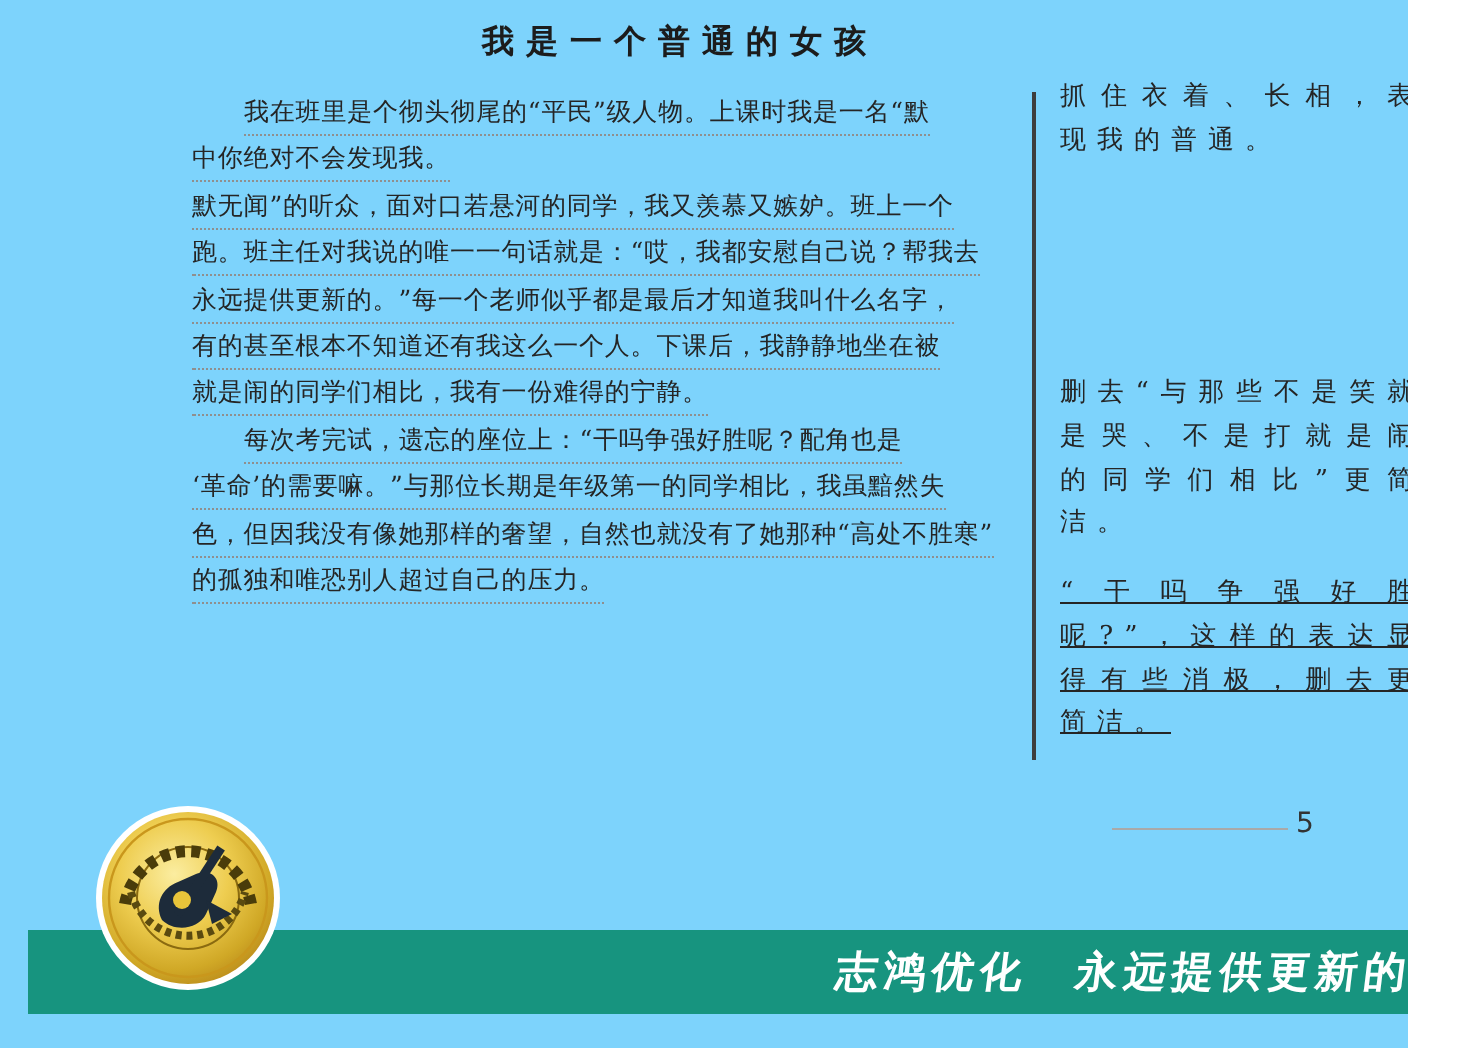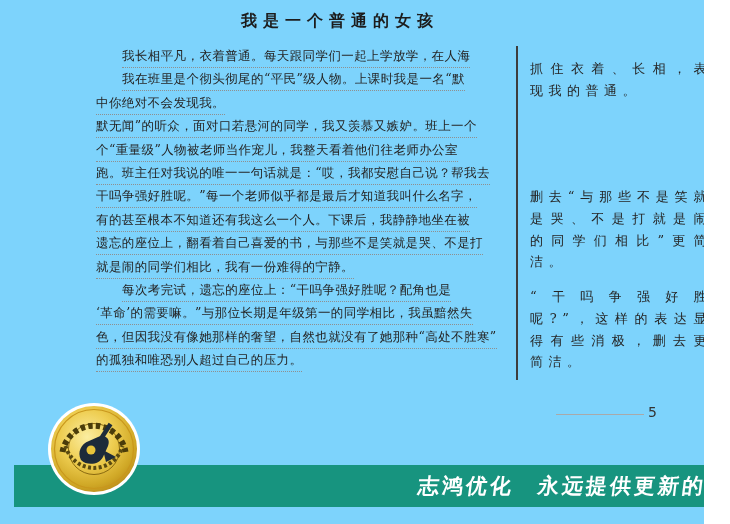--- a/index.html
+++ b/index.html
@@ -89,42 +89,39 @@
   }
 </style>
 </head>
 <body>
 
 <div class="page">
 
   <h1 class="title">我是一个普通的女孩</h1>
 
   <div class="essay">
-      <div class="tline"><span class="tline-text indent">我长相平凡，衣着普通。每天跟同学们一起上学放学，在人海</span></div>
       <div class="tline"><span class="tline-text indent">我在班里是个彻头彻尾的“平民”级人物。上课时我是一名“默</span></div>
       <div class="tline"><span class="tline-text">中你绝对不会发现我。</span></div>
       <div class="tline"><span class="tline-text">默无闻”的听众，面对口若悬河的同学，我又羡慕又嫉妒。班上一个</span></div>
-      <div class="tline"><span class="tline-text">个“重量级”人物被老师当作宠儿，我整天看着他们往老师办公室</span></div>
       <div class="tline"><span class="tline-text">跑。班主任对我说的唯一一句话就是：“哎，我都安慰自己说？帮我去</span></div>
-      <div class="tline"><span class="tline-text">干吗争强好胜呢。”每一个老师似乎都是最后才知道我叫什么名字，</span></div>
+      <div class="tline"><span class="tline-text">永远提供更新的。”每一个老师似乎都是最后才知道我叫什么名字，</span></div>
       <div class="tline"><span class="tline-text">有的甚至根本不知道还有我这么一个人。下课后，我静静地坐在被</span></div>
-      <div class="tline"><span class="tline-text">遗忘的座位上，翻看着自己喜爱的书，与那些不是笑就是哭、不是打</span></div>
       <div class="tline"><span class="tline-text">就是闹的同学们相比，我有一份难得的宁静。</span></div>
       <div class="tline"><span class="tline-text indent">每次考完试，遗忘的座位上：“干吗争强好胜呢？配角也是</span></div>
       <div class="tline"><span class="tline-text">‘革命’的需要嘛。”与那位长期是年级第一的同学相比，我虽黯然失</span></div>
       <div class="tline"><span class="tline-text">色，但因我没有像她那样的奢望，自然也就没有了她那种“高处不胜寒”</span></div>
       <div class="tline"><span class="tline-text">的孤独和唯恐别人超过自己的压力。</span></div>
     </div>
 
   <div class="divider"></div>
 
   <div class="notes">
-      <div class="note" style="top: 58px;">抓住衣着、长相，表现我的普通。</div>
+      <div class="note" style="top: 38px;">抓住衣着、长相，表现我的普通。</div>
       <div class="note" style="top: 186px;">删去“与那些不是笑就是哭、不是打就是闹的同学们相比”更简洁。</div>
-      <div class="note" style="top: 286px;">“干吗争强好胜呢?”，这样的表达显得有些消极，删去更简洁。</div>
+      <div class="note" style="top: 286px; text-decoration: underline;">“干吗争强好胜呢?”，这样的表达显得有些消极，删去更简洁。</div>
     </div>
 
   <div class="pagenum-rule"></div>
   <div class="pagenum">5</div>
 
   <div class="banner" style="background: rgb(23, 148, 127);">
     <span class="banner-text">志鸿优化　永远提供更新的</span>
   </div>
 
   <svg class="seal" viewBox="0 0 92 92" aria-hidden="true">

